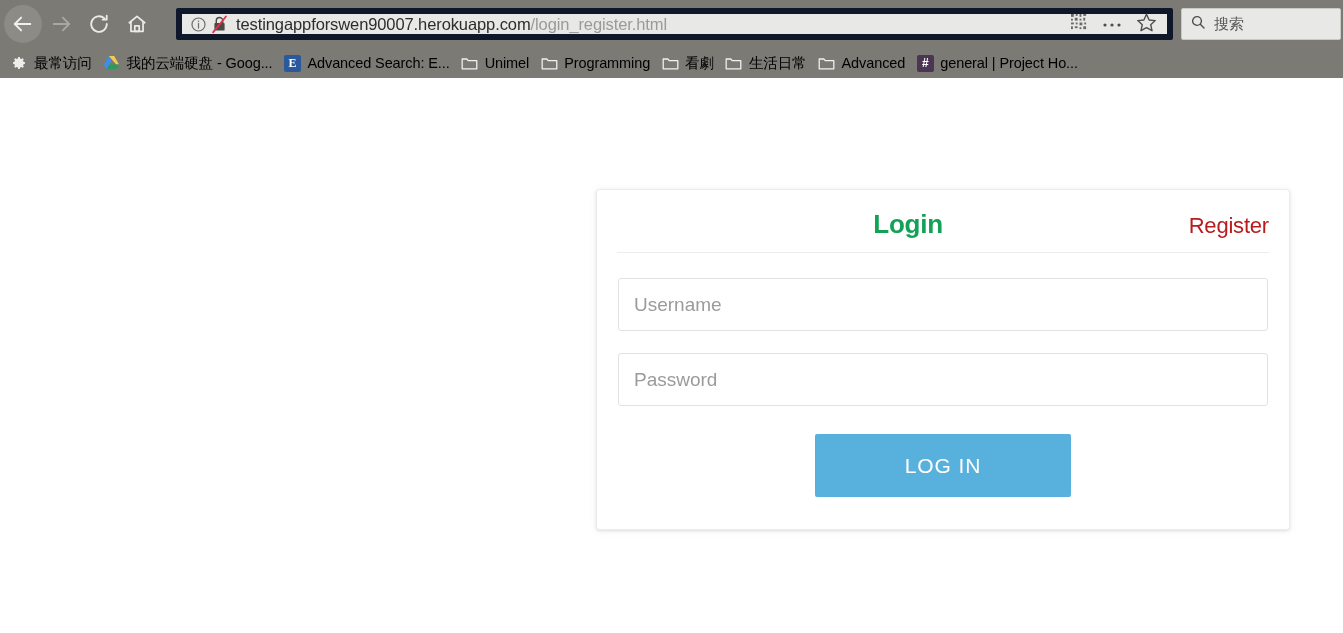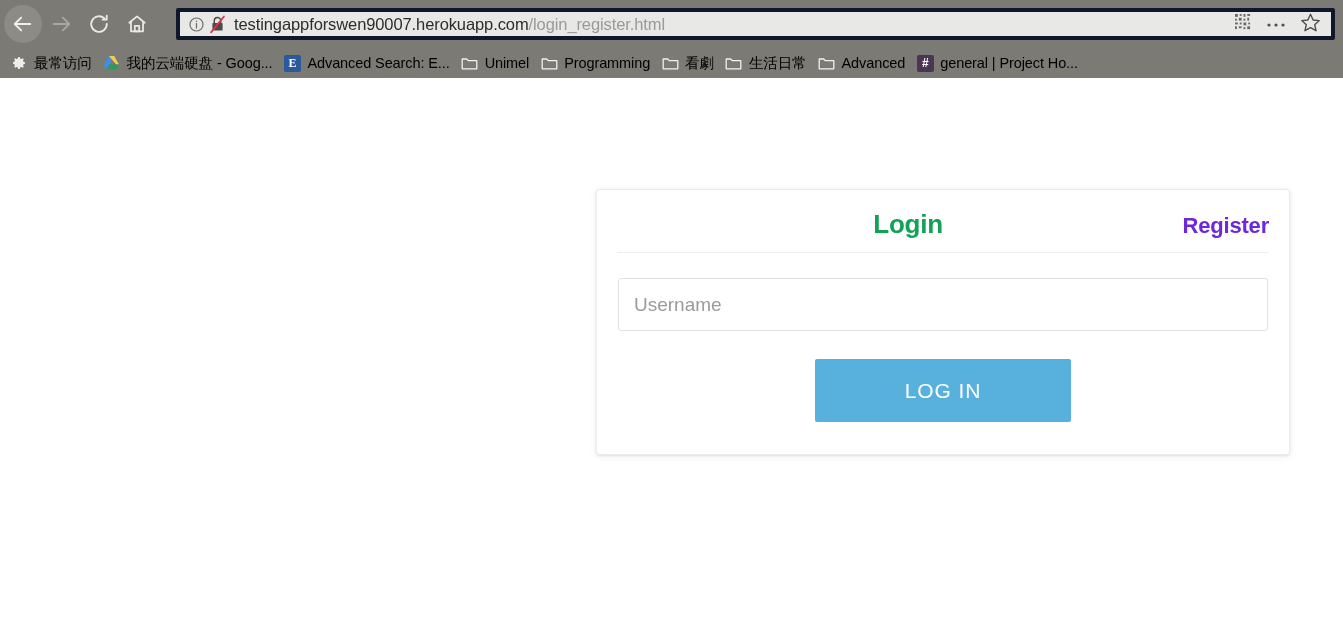--- a/index.html
+++ b/index.html
@@ -53,21 +53,21 @@
     align-items: center;
     margin-left: 20px;
     margin-right: 8px;
     min-width: 0;
   }
 
   .urlbar {
     flex: 1 1 auto;
     height: 32px;
     background: #e8e8e6;
-    border: 4px solid #0f172a;
+    border: 6px solid #0f172a;
     border-radius: 2px;
     display: flex;
     align-items: center;
     padding: 0 6px 0 8px;
     box-sizing: border-box;
     min-width: 0;
   }
 
   .url-icon {
     flex: 0 0 auto;
@@ -198,22 +198,22 @@
   }
   .tab-login {
     font-size: 26px;
     font-weight: bold;
     color: #11a255;
     padding-top: 19px;
     letter-spacing: -0.2px;
   }
   .tab-register {
     font-size: 22px;
-    font-weight: bold;
-    color: #6d28d9;
+    font-weight: normal;
+    color: #b91c1c;
     padding-top: 16px;
     letter-spacing: -0.2px;
   }
 
   .tab-divider {
     height: 1px;
     background: #ededed;
     margin: 0 20px;
   }
 
@@ -354,20 +354,29 @@
           </span>
           <span>
             <svg width="21" height="21" viewBox="0 0 24 24" fill="none" stroke="#4e4e4e" stroke-width="1.6" stroke-linejoin="round">
               <polygon points="12,2.6 15,9.1 22,9.8 16.8,14.5 18.3,21.4 12,17.9 5.7,21.4 7.2,14.5 2,9.8 9,9.1"></polygon>
             </svg>
           </span>
         </span>
       </div>
     </div>
 
+    <div class="searchbox">
+      <span>
+        <svg width="16" height="16" viewBox="0 0 24 24" fill="none" stroke="#4e4e4e" stroke-width="2.1">
+          <circle cx="10.5" cy="10.5" r="6.6"></circle>
+          <line x1="15.4" y1="15.4" x2="21" y2="21" stroke-linecap="round"></line>
+        </svg>
+      </span>
+      <span class="search-placeholder">搜索</span>
+    </div>
   </div>
 
   <div class="bookmarks-bar">
 
     <div class="bm">
       <span class="bm-icon">
         <svg width="16" height="16" viewBox="0 0 24 24" fill="#ededeb">
           <path d="M12 8.4a3.6 3.6 0 1 0 0 7.2 3.6 3.6 0 0 0 0-7.2zm0 5.6a2 2 0 1 1 0-4 2 2 0 0 1 0 4z"></path>
           <path d="M21 13.2v-2.4l-2.3-.5a7 7 0 0 0-.8-1.9l1.3-2-1.7-1.7-2 1.3a7 7 0 0 0-1.9-.8L13.2 3h-2.4l-.5 2.2a7 7 0 0 0-1.9.8l-2-1.3-1.7 1.7 1.3 2a7 7 0 0 0-.8 1.9L3 10.8v2.4l2.2.5c.2.7.5 1.3.8 1.9l-1.3 2 1.7 1.7 2-1.3c.6.3 1.2.6 1.9.8l.5 2.2h2.4l.5-2.2c.7-.2 1.3-.5 1.9-.8l2 1.3 1.7-1.7-1.3-2c.3-.6.6-1.2.8-1.9l2.2-.5z"></path>
         </svg>
@@ -457,20 +466,21 @@
       <button class="tab tab-login">Login</button>
       <button class="tab tab-register">Register</button>
     </div>
 
     <div class="tab-divider"></div>
 
     <div class="form-area">
 
       <input class="field" type="text" placeholder="Username" style="">
 
+      <input class="field" type="password" placeholder="Password" style="">
 
       <div class="btn-row">
         <button class="login-btn">LOG IN</button>
       </div>
 
     </div>
   </div>
 </div>
 
 </body></html>

